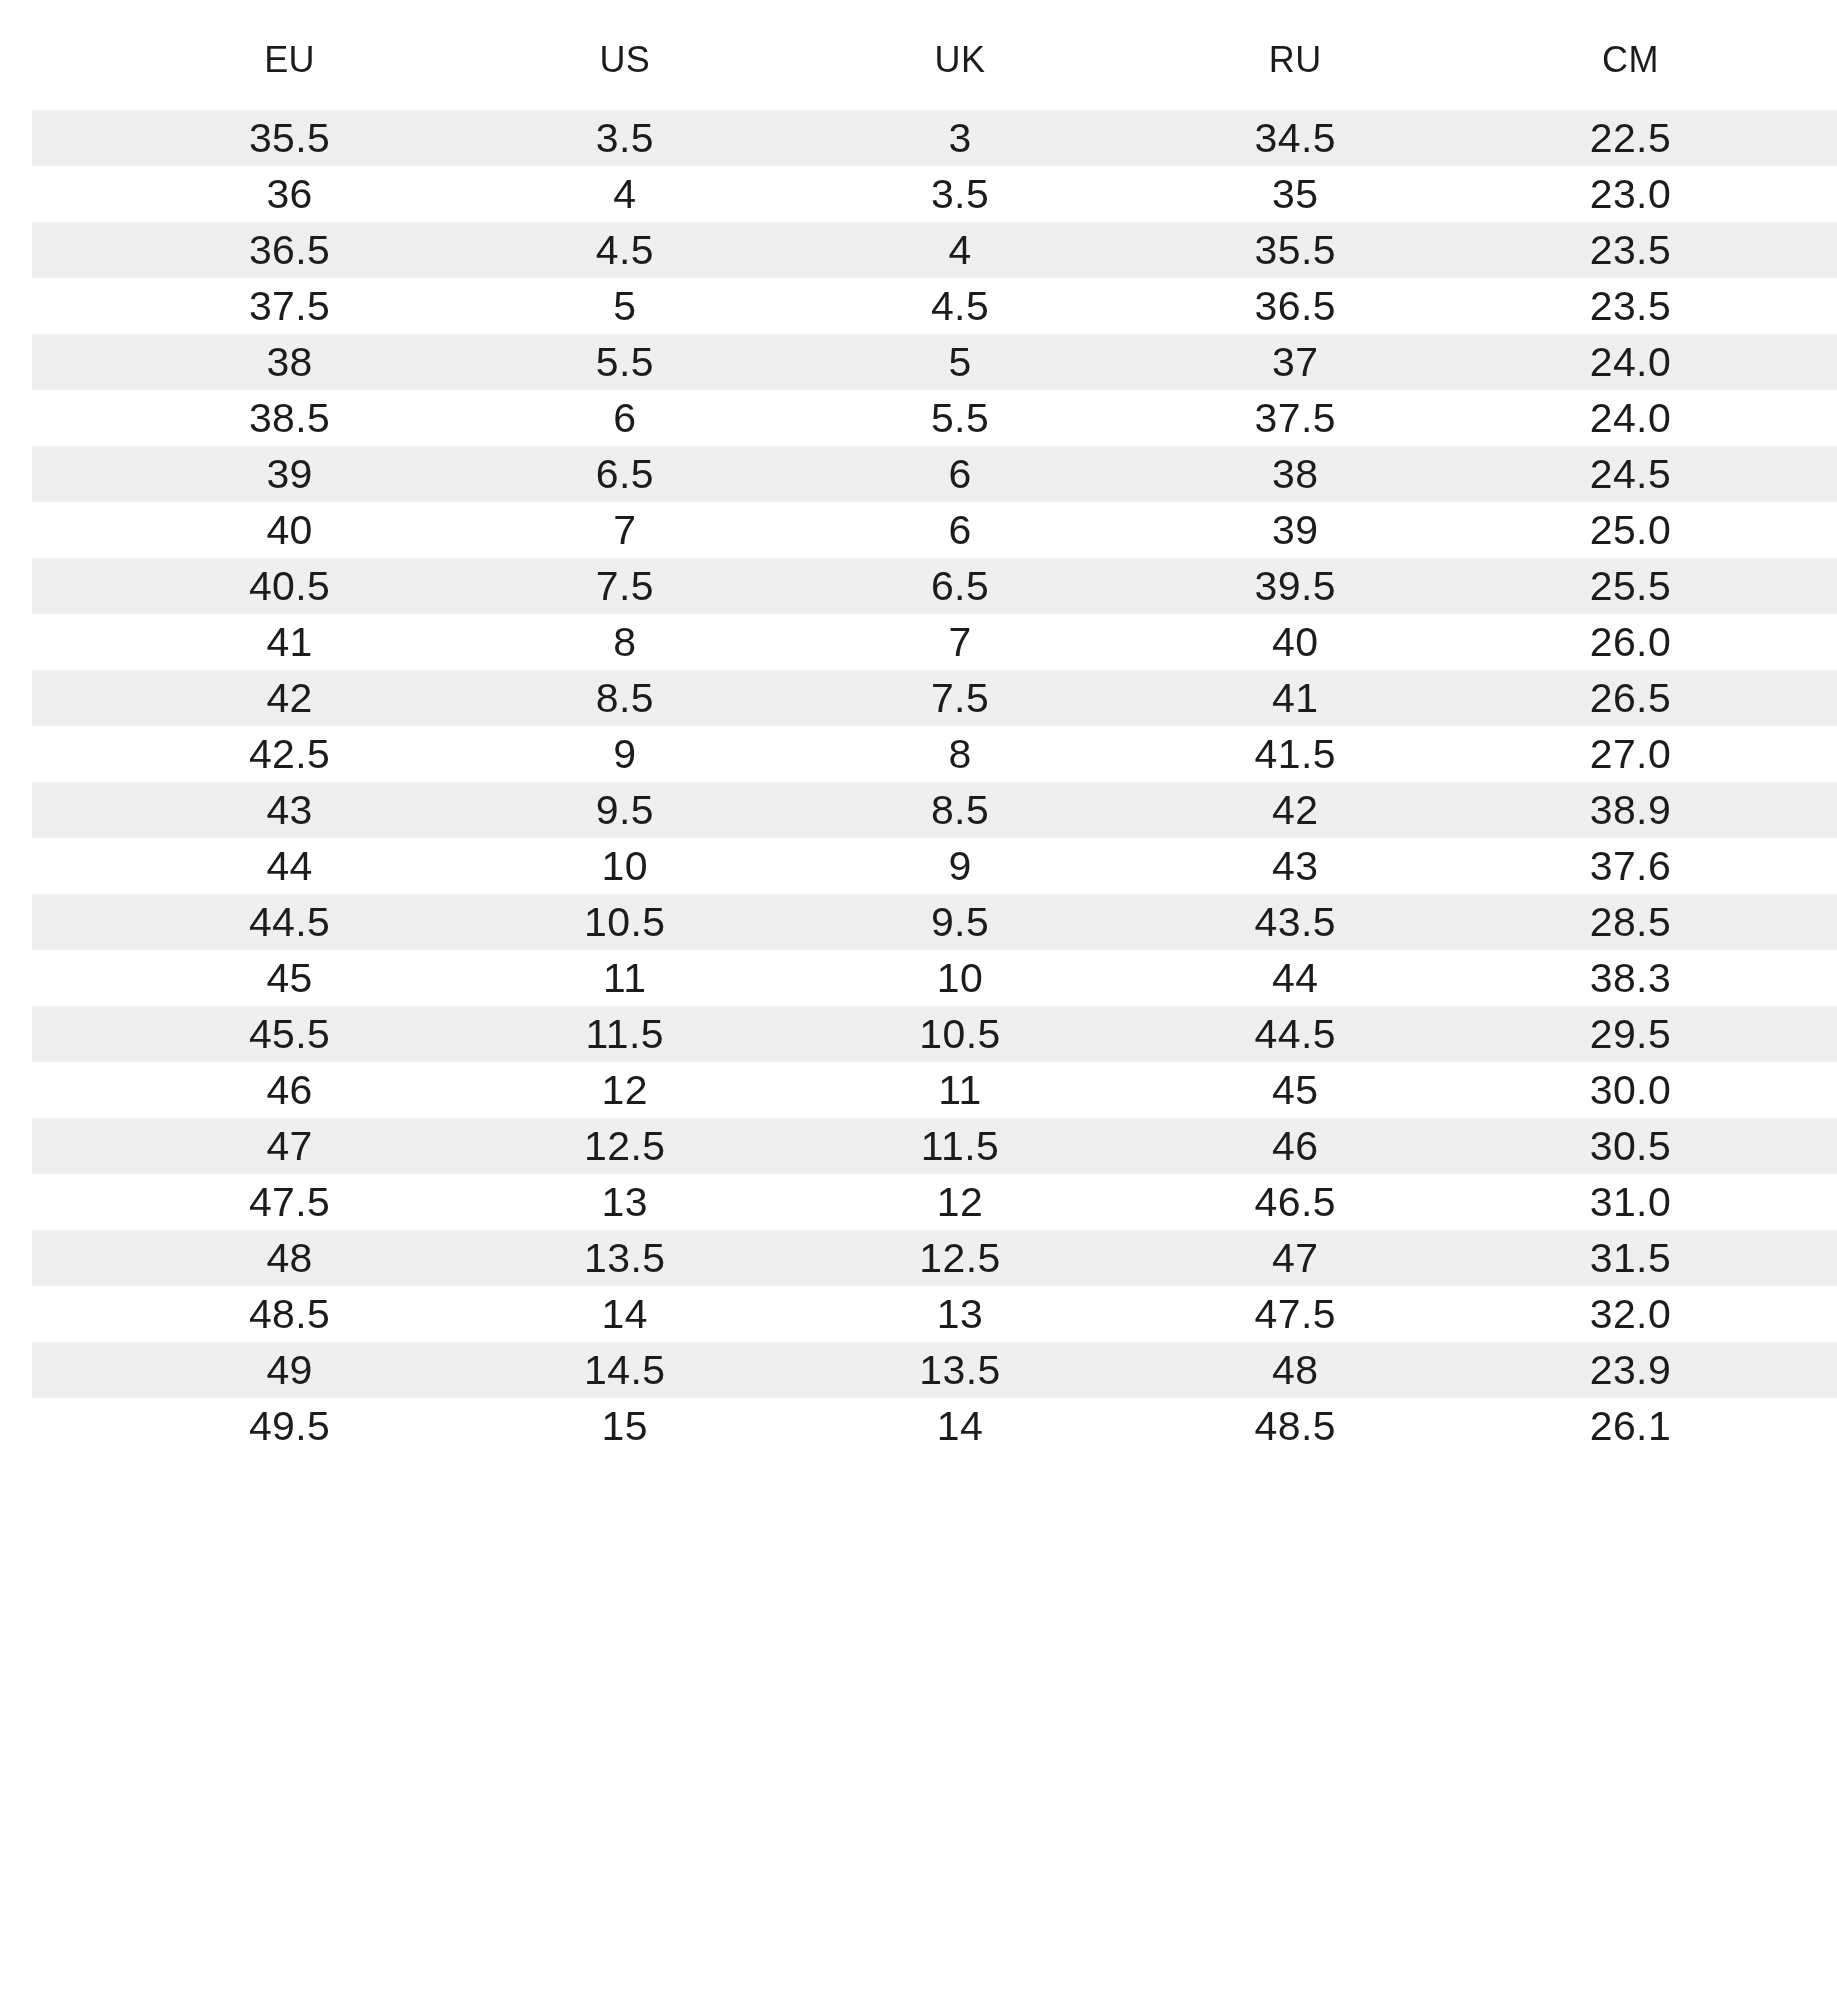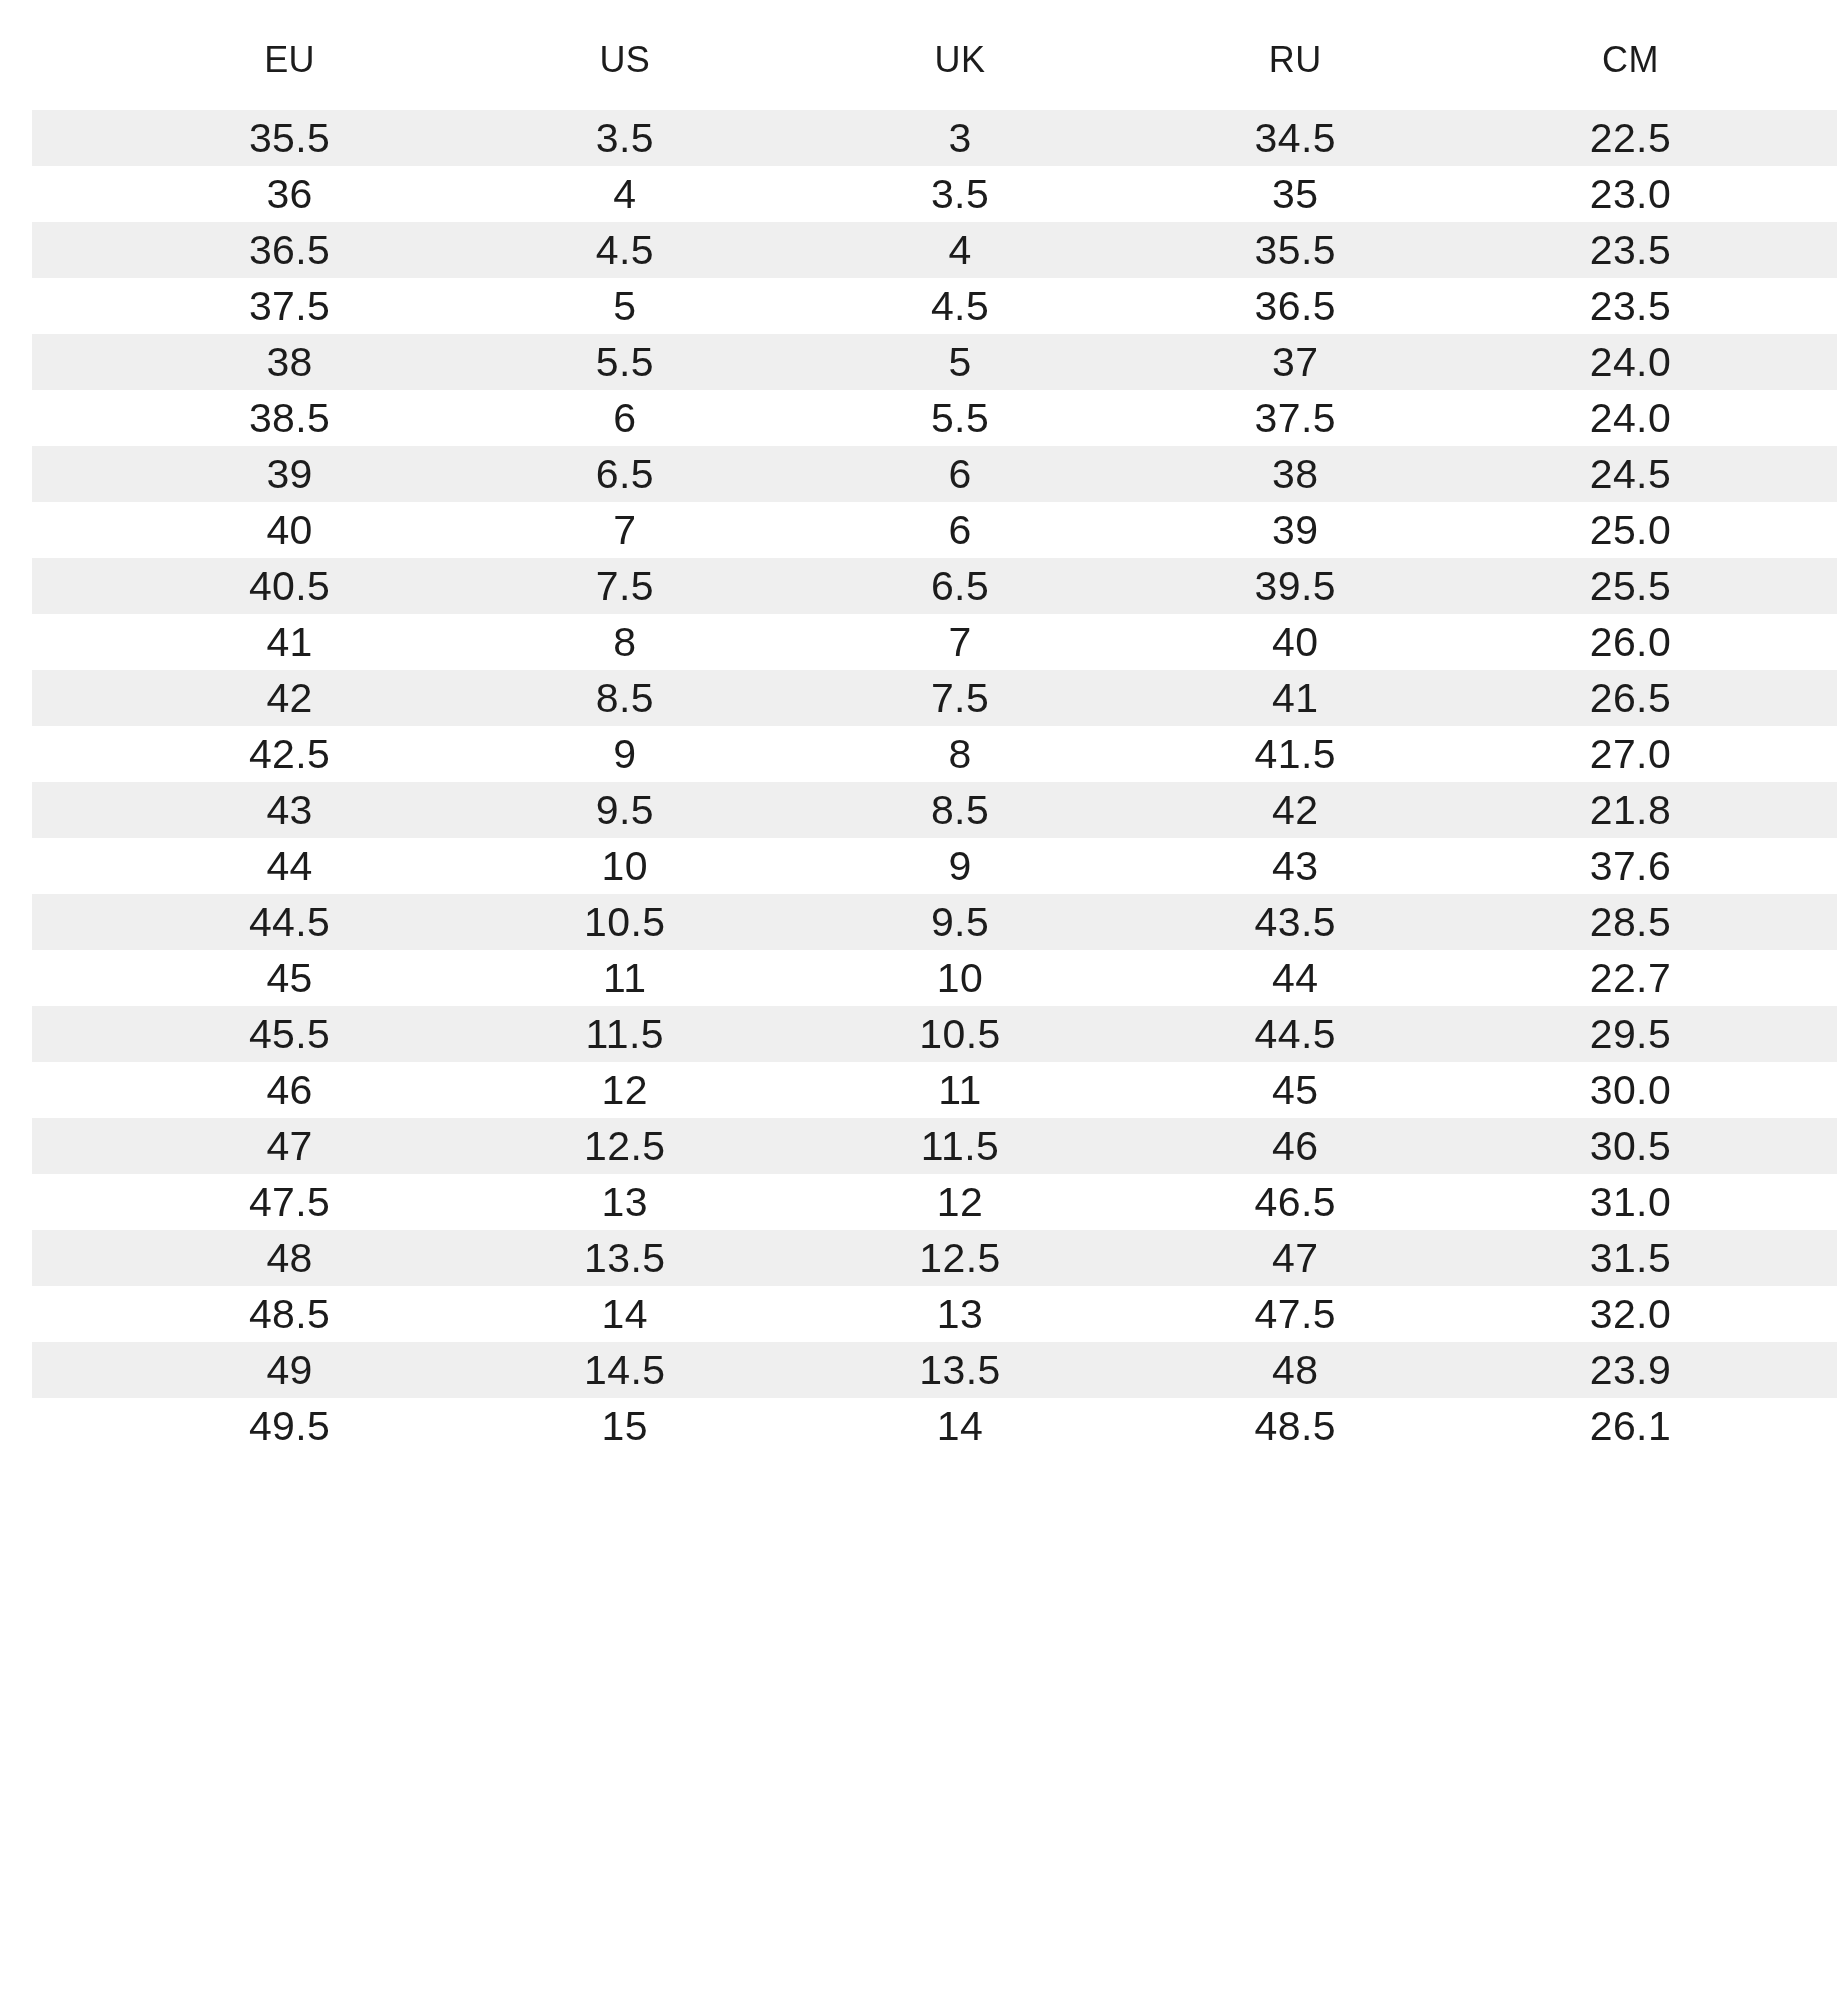--- a/index.html
+++ b/index.html
@@ -141,42 +141,42 @@
         <div class="cell">9</div>
         <div class="cell">8</div>
         <div class="cell">41.5</div>
         <div class="cell">27.0</div>
       </div>
       <div class="row data-row striped">
         <div class="cell">43</div>
         <div class="cell">9.5</div>
         <div class="cell">8.5</div>
         <div class="cell">42</div>
-        <div class="cell">21.8</div>
+        <div class="cell">38.9</div>
       </div>
       <div class="row data-row">
         <div class="cell">44</div>
         <div class="cell">10</div>
         <div class="cell">9</div>
         <div class="cell">43</div>
         <div class="cell">37.6</div>
       </div>
       <div class="row data-row striped">
         <div class="cell">44.5</div>
         <div class="cell">10.5</div>
         <div class="cell">9.5</div>
         <div class="cell">43.5</div>
         <div class="cell">28.5</div>
       </div>
       <div class="row data-row">
         <div class="cell">45</div>
         <div class="cell">11</div>
         <div class="cell">10</div>
         <div class="cell">44</div>
-        <div class="cell">22.7</div>
+        <div class="cell">38.3</div>
       </div>
       <div class="row data-row striped">
         <div class="cell">45.5</div>
         <div class="cell">11.5</div>
         <div class="cell">10.5</div>
         <div class="cell">44.5</div>
         <div class="cell">29.5</div>
       </div>
       <div class="row data-row">
         <div class="cell">46</div>

